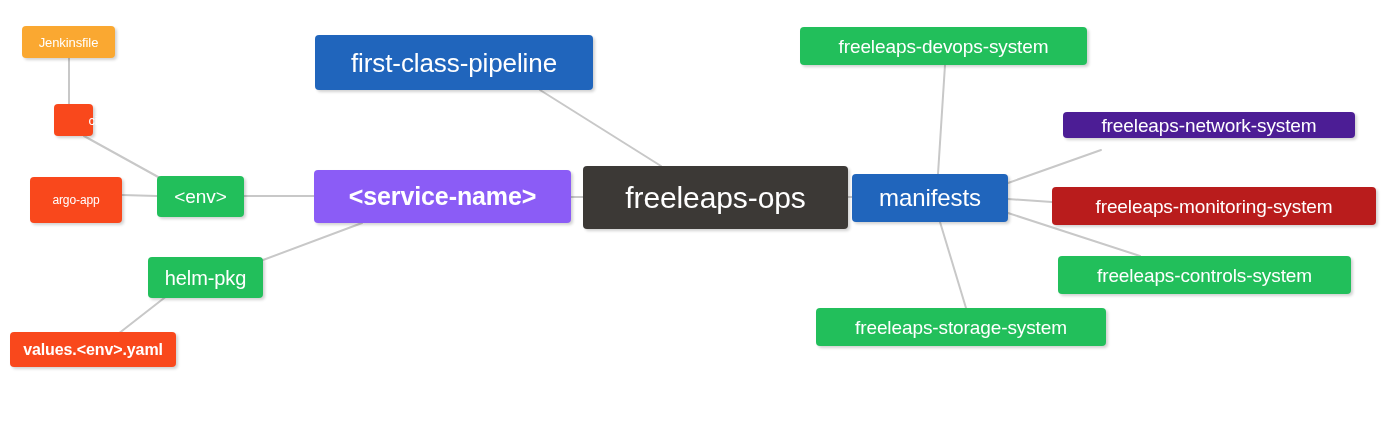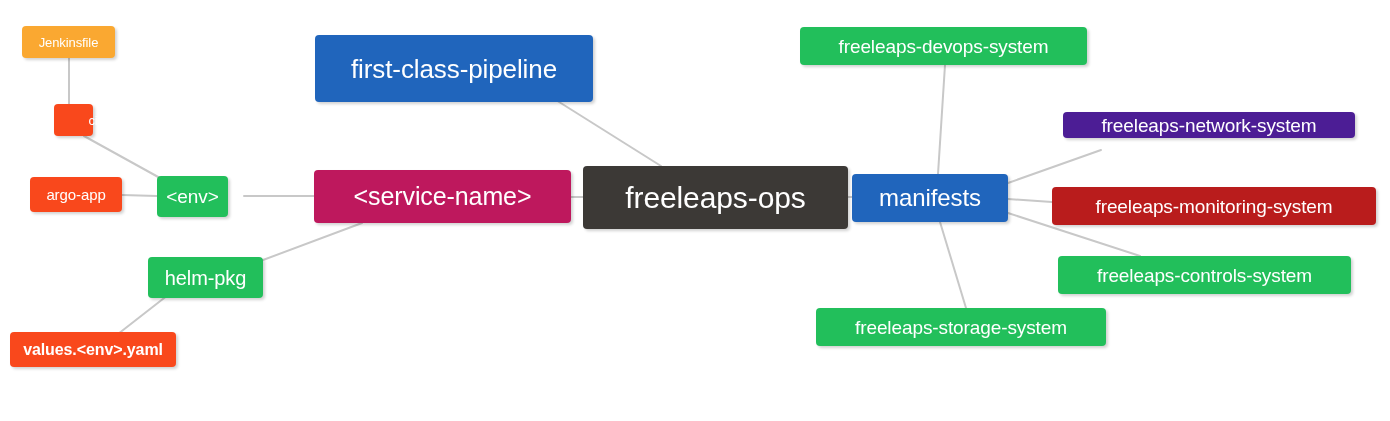--- a/index.html
+++ b/index.html
@@ -66,30 +66,30 @@
       <line x1="1008" y1="213" x2="1140" y2="256" stroke="#c8c8c8" stroke-width="2" stroke-linecap="round"></line>
       <line x1="940" y1="222" x2="966" y2="308" stroke="#c8c8c8" stroke-width="2" stroke-linecap="round"></line>
     </svg>
   <div id="node-layer">
       <div class="node" style="left: 22px; top: 26px; width: 93px; height: 32px; background: rgb(250, 168, 49); font-size: 13px; color: rgb(255, 255, 255);">
         <span class="node-label">Jenkinsfile</span>
       </div>
       <div class="node" style="left: 54px; top: 104px; width: 30px; height: 32px; background: rgb(249, 72, 28); font-size: 13px; color: rgb(255, 255, 255); padding-left: 39px;">
         <span class="node-label">ci</span>
       </div>
-      <div class="node" style="left: 30px; top: 177px; width: 92px; height: 35px; background: rgb(249, 72, 28); font-size: 15px; color: rgb(255, 255, 255);">
+      <div class="node" style="left: 30px; top: 177px; width: 92px; height: 46px; background: rgb(249, 72, 28); font-size: 12px; color: rgb(255, 255, 255);">
         <span class="node-label">argo-app</span>
       </div>
-      <div class="node" style="left: 157px; top: 176px; width: 71px; height: 41px; background: rgb(34, 191, 91); font-size: 19px; color: rgb(255, 255, 255);">
+      <div class="node" style="left: 157px; top: 176px; width: 87px; height: 41px; background: rgb(34, 191, 91); font-size: 19px; color: rgb(255, 255, 255);">
         <span class="node-label">&lt;env&gt;</span>
       </div>
-      <div class="node" style="left: 314px; top: 170px; width: 257px; height: 53px; background: #be185d; font-size: 25px; color: rgb(255, 255, 255);">
+      <div class="node" style="left: 314px; top: 170px; width: 257px; height: 53px; background: #8b5cf6; font-size: 25px; color: rgb(255, 255, 255); font-weight: bold;">
         <span class="node-label">&lt;service-name&gt;</span>
       </div>
-      <div class="node" style="left: 315px; top: 35px; width: 278px; height: 67px; background: rgb(32, 101, 188); font-size: 26px; color: rgb(255, 255, 255);">
+      <div class="node" style="left: 315px; top: 35px; width: 278px; height: 55px; background: rgb(32, 101, 188); font-size: 26px; color: rgb(255, 255, 255);">
         <span class="node-label">first-class-pipeline</span>
       </div>
       <div class="node" style="left: 583px; top: 166px; width: 265px; height: 63px; background: rgb(60, 57, 54); font-size: 30px; color: rgb(255, 255, 255);">
         <span class="node-label">freeleaps-ops</span>
       </div>
       <div class="node" style="left: 852px; top: 174px; width: 156px; height: 48px; background: rgb(32, 101, 188); font-size: 24px; color: rgb(255, 255, 255);">
         <span class="node-label">manifests</span>
       </div>
       <div class="node" style="left: 148px; top: 257px; width: 115px; height: 41px; background: rgb(34, 191, 91); font-size: 20px; color: rgb(255, 255, 255);">
         <span class="node-label">helm-pkg</span>

